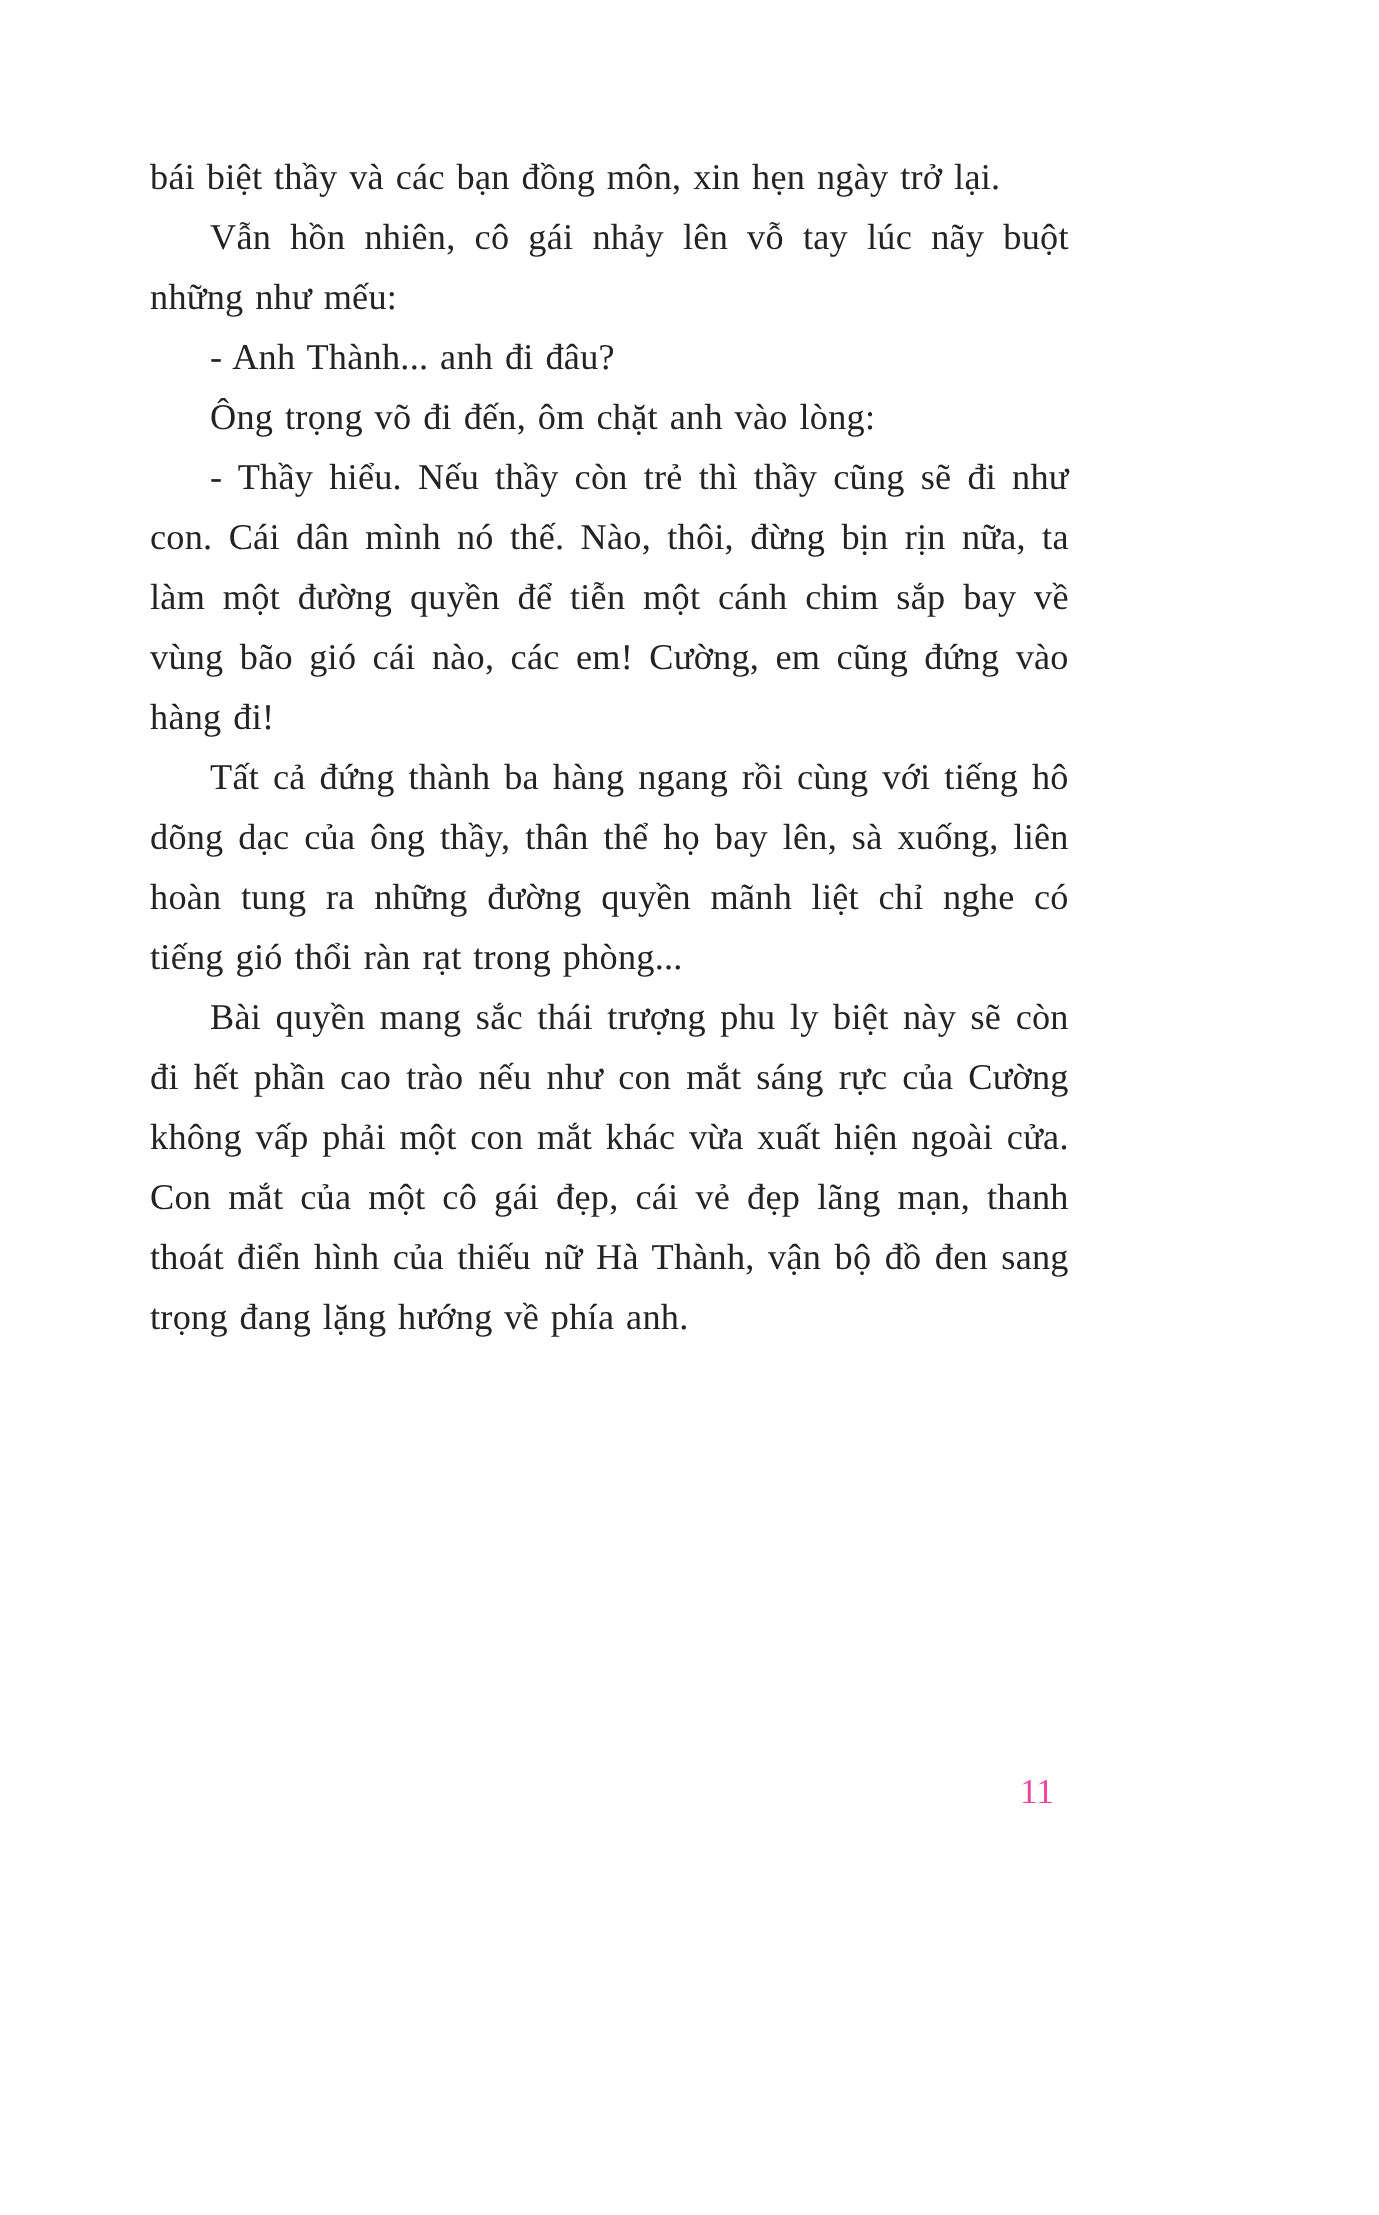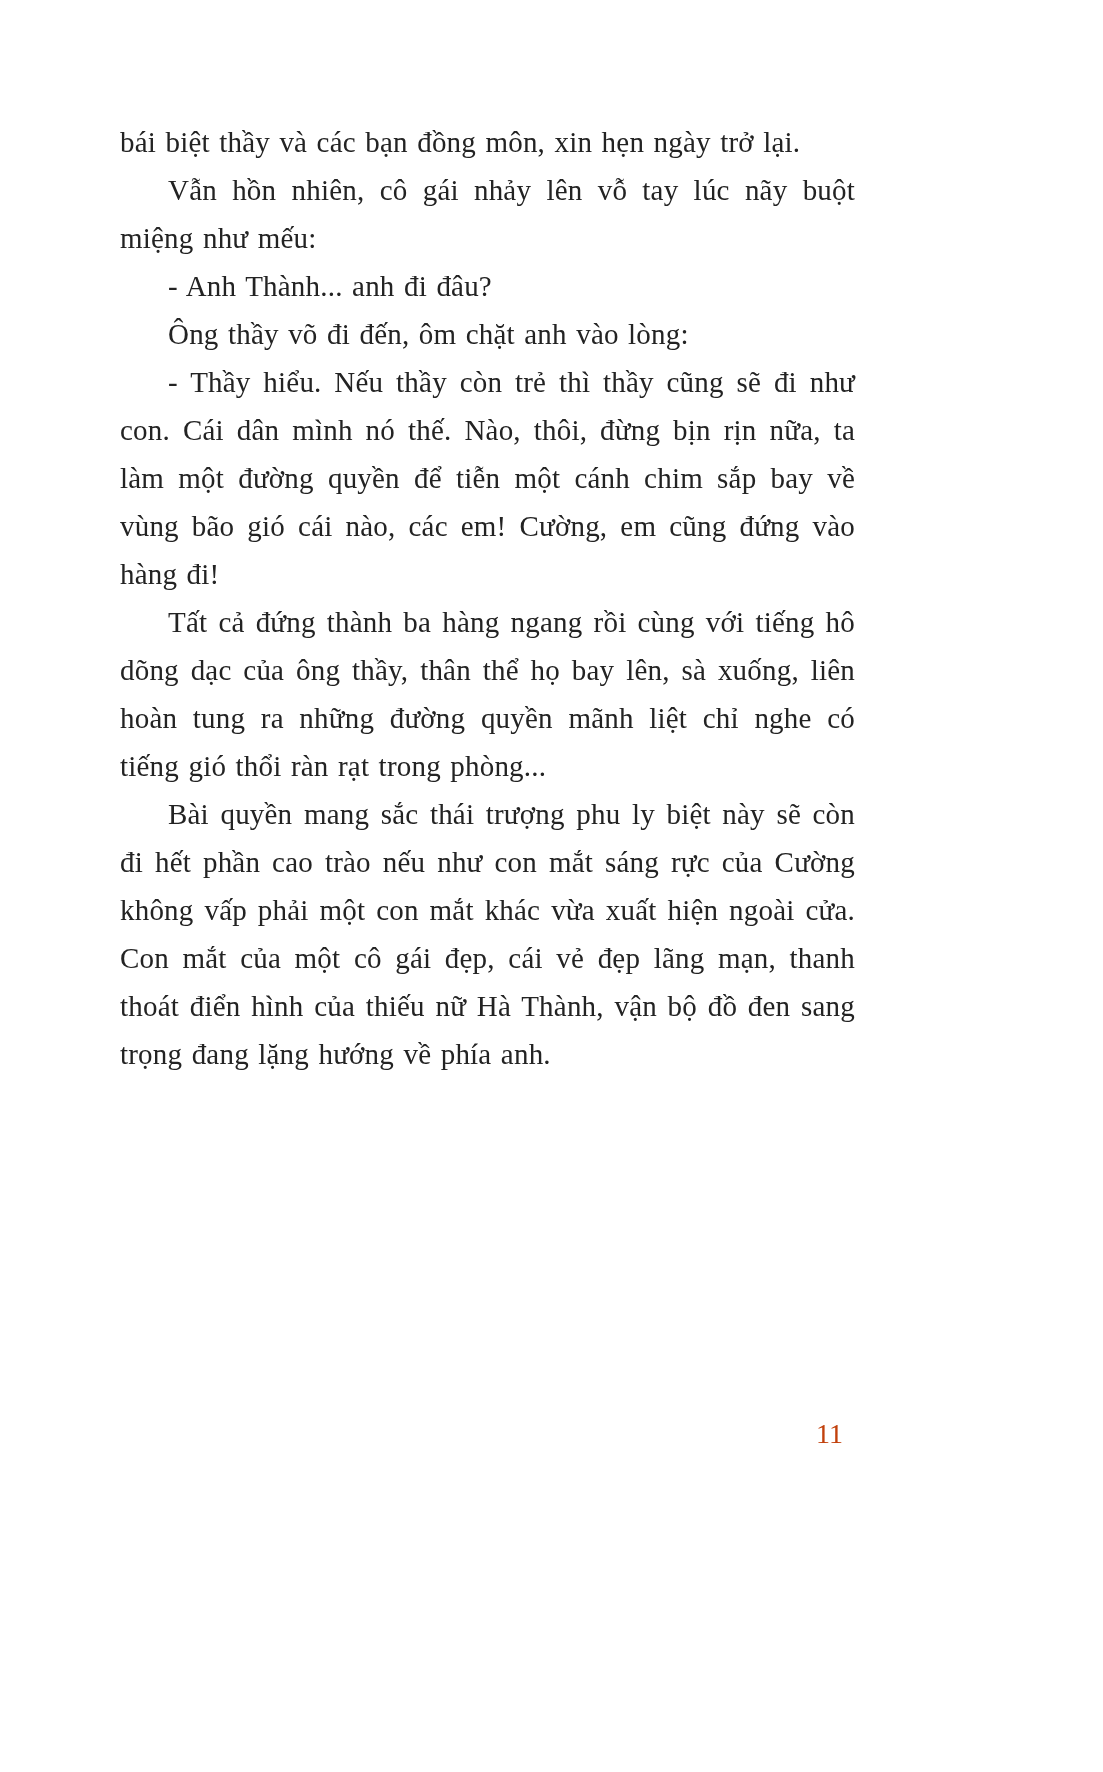--- a/index.html
+++ b/index.html
@@ -39,30 +39,30 @@
   }
   .para.indent {
     text-indent: 48px;
   }
   .page-number {
     position: absolute;
     top: 1418px;
     right: 248px;
     font-size: 28px;
     line-height: 32px;
-    color: #c2410c;
+    color: #ec4899;
   }
 </style>
 </head>
 <body>
 
 <div class="page">
   <div class="text-block">
     <p class="para">bái biệt thầy và các bạn đồng môn, xin hẹn ngày trở lại.</p>
-    <p class="para indent">Vẫn hồn nhiên, cô gái nhảy lên vỗ tay lúc nãy buột miệng như mếu:</p>
+    <p class="para indent">Vẫn hồn nhiên, cô gái nhảy lên vỗ tay lúc nãy buột những như mếu:</p>
     <p class="para indent">- Anh Thành... anh đi đâu?</p>
-    <p class="para indent">Ông thầy võ đi đến, ôm chặt anh vào lòng:</p>
+    <p class="para indent">Ông trọng võ đi đến, ôm chặt anh vào lòng:</p>
     <p class="para indent">- Thầy hiểu. Nếu thầy còn trẻ thì thầy cũng sẽ đi như con. Cái dân mình nó thế. Nào, thôi, đừng bịn rịn nữa, ta làm một đường quyền để tiễn một cánh chim sắp bay về vùng bão gió cái nào, các em! Cường, em cũng đứng vào hàng đi!</p>
     <p class="para indent">Tất cả đứng thành ba hàng ngang rồi cùng với tiếng hô dõng dạc của ông thầy, thân thể họ bay lên, sà xuống, liên hoàn tung ra những đường quyền mãnh liệt chỉ nghe có tiếng gió thổi ràn rạt trong phòng...</p>
     <p class="para indent">Bài quyền mang sắc thái trượng phu ly biệt này sẽ còn đi hết phần cao trào nếu như con mắt sáng rực của Cường không vấp phải một con mắt khác vừa xuất hiện ngoài cửa. Con mắt của một cô gái đẹp, cái vẻ đẹp lãng mạn, thanh thoát điển hình của thiếu nữ Hà Thành, vận bộ đồ đen sang trọng đang lặng hướng về phía anh.</p>
   </div>
   <div class="page-number">11</div>
 </div>
 
 </body></html>

